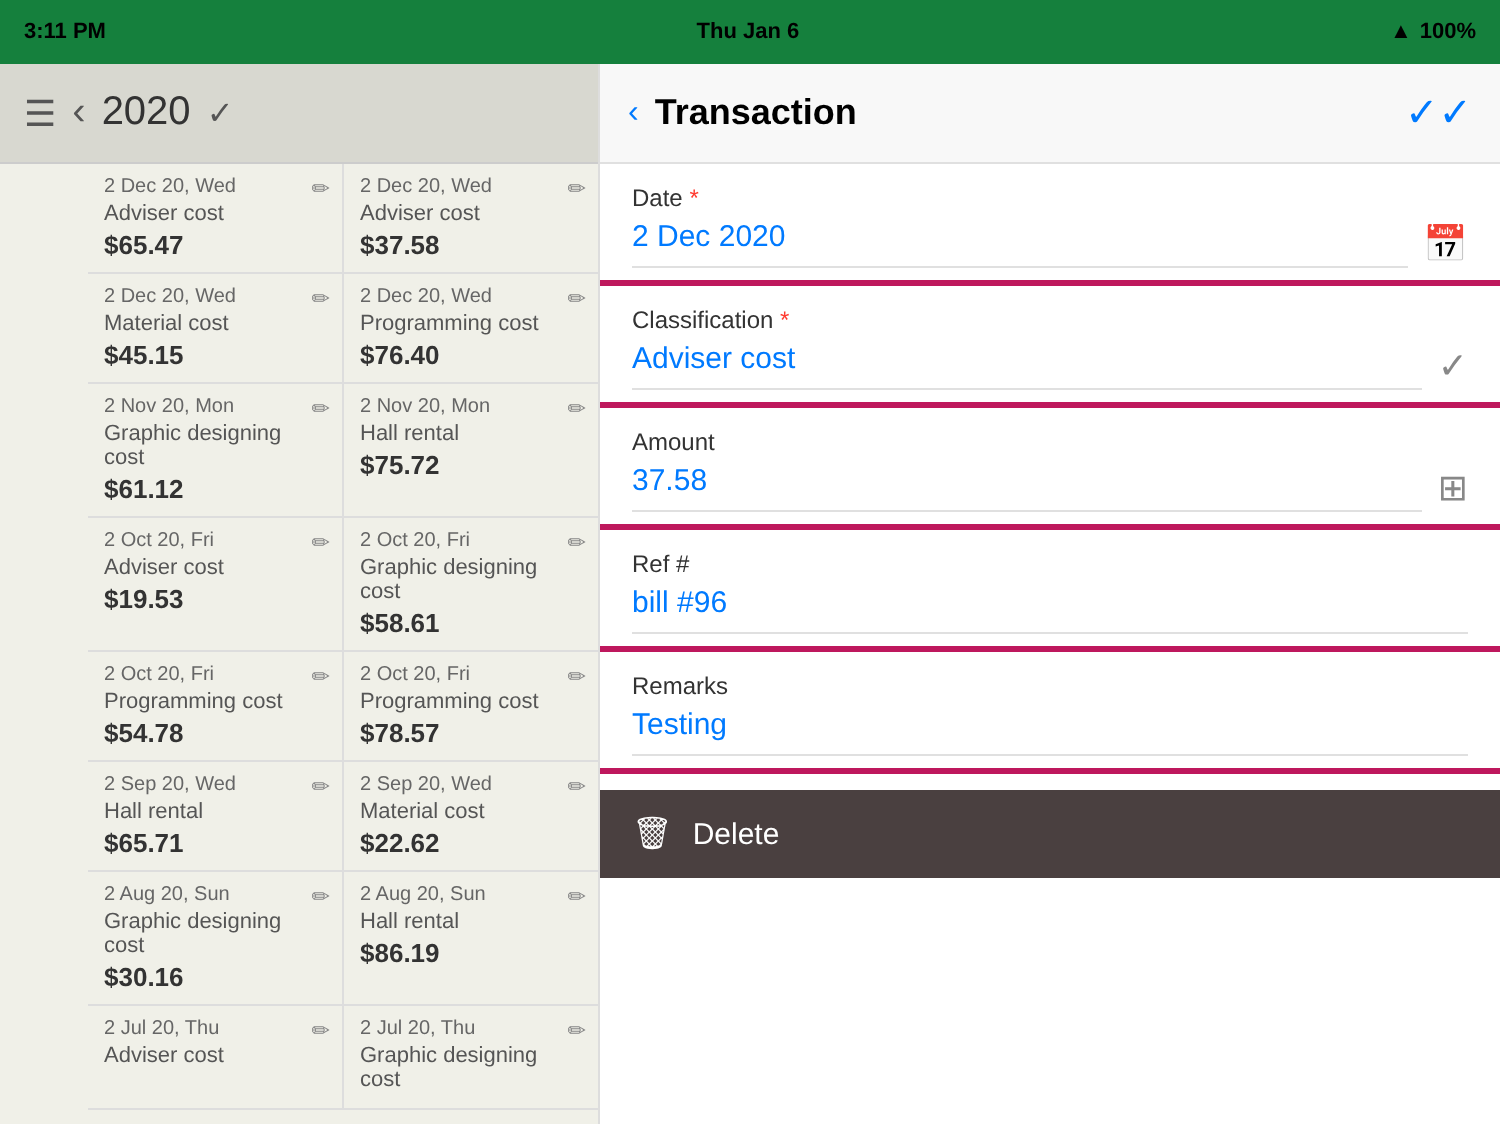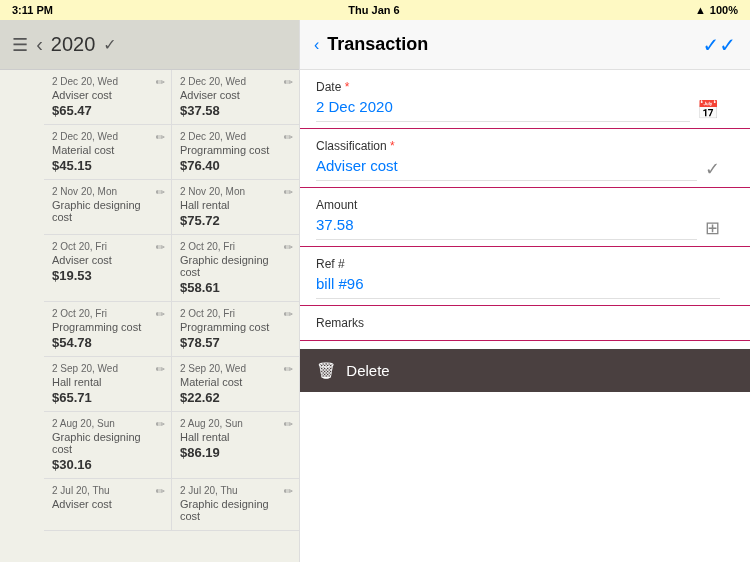--- a/index.html
+++ b/index.html
@@ -8,26 +8,26 @@
       background: #f2f2f7;
       width: 750px;
       height: 562px;
       overflow: hidden;
       display: flex;
       flex-direction: column;
     }
 
     
     .status-bar {
-      background: #fef9c3;
+      background: #15803d;
       display: flex;
       justify-content: space-between;
       align-items: center;
       padding: 0 12px;
-      height: 20px;
+      height: 32px;
       font-size: 11px;
       font-weight: 600;
       color: #000;
       text-align: center;
     }
     .status-bar-right {
       display: flex;
       align-items: center;
       gap: 4px;
     }
@@ -157,22 +157,22 @@
       cursor: pointer;
     }
 
     .form-content {
       padding: 0;
       overflow-y: auto;
       flex: 1;
     }
 
     .form-section {
-      padding: 10px 30px 6px 16px;
-      border-bottom: 1px solid #be185d;
+      padding: 10px 16px 6px 16px;
+      border-bottom: 3px solid #be185d;
     }
 
     .field-label {
       font-size: 12px;
       color: #333;
       margin-bottom: 4px;
       font-weight: 500;
     }
     .field-label .required {
       color: #ff3b30;
@@ -265,20 +265,21 @@
         <div class="transaction-date">2 Dec 20, Wed</div>
         <div class="transaction-type">Programming cost</div>
         <div class="transaction-amount">$76.40</div>
         <span class="edit-icon">✏</span>
       </div>
         </div>
         <div class="transaction-row">
           <div class="transaction-cell">
         <div class="transaction-date">2 Nov 20, Mon</div>
         <div class="transaction-type">Graphic designing cost</div>
+        <div class="transaction-amount">$61.12</div>
         <span class="edit-icon">✏</span>
       </div>
           <div class="transaction-cell">
         <div class="transaction-date">2 Nov 20, Mon</div>
         <div class="transaction-type">Hall rental</div>
         <div class="transaction-amount">$75.72</div>
         <span class="edit-icon">✏</span>
       </div>
         </div>
         <div class="transaction-row">
@@ -394,20 +395,23 @@
 
       <div class="form-section">
         <div class="field-label">Ref #</div>
         <div class="field-row">
           <div class="field-value">bill #96</div>
         </div>
       </div>
 
       <div class="form-section">
         <div class="field-label">Remarks</div>
+        <div class="field-row">
+          <div class="field-value">Testing</div>
+        </div>
       </div>
 
       <div class="delete-section">
         <span class="delete-icon">🗑</span>
         <span class="delete-label">Delete</span>
       </div>
 
     </div>
   </div>
 </div>

